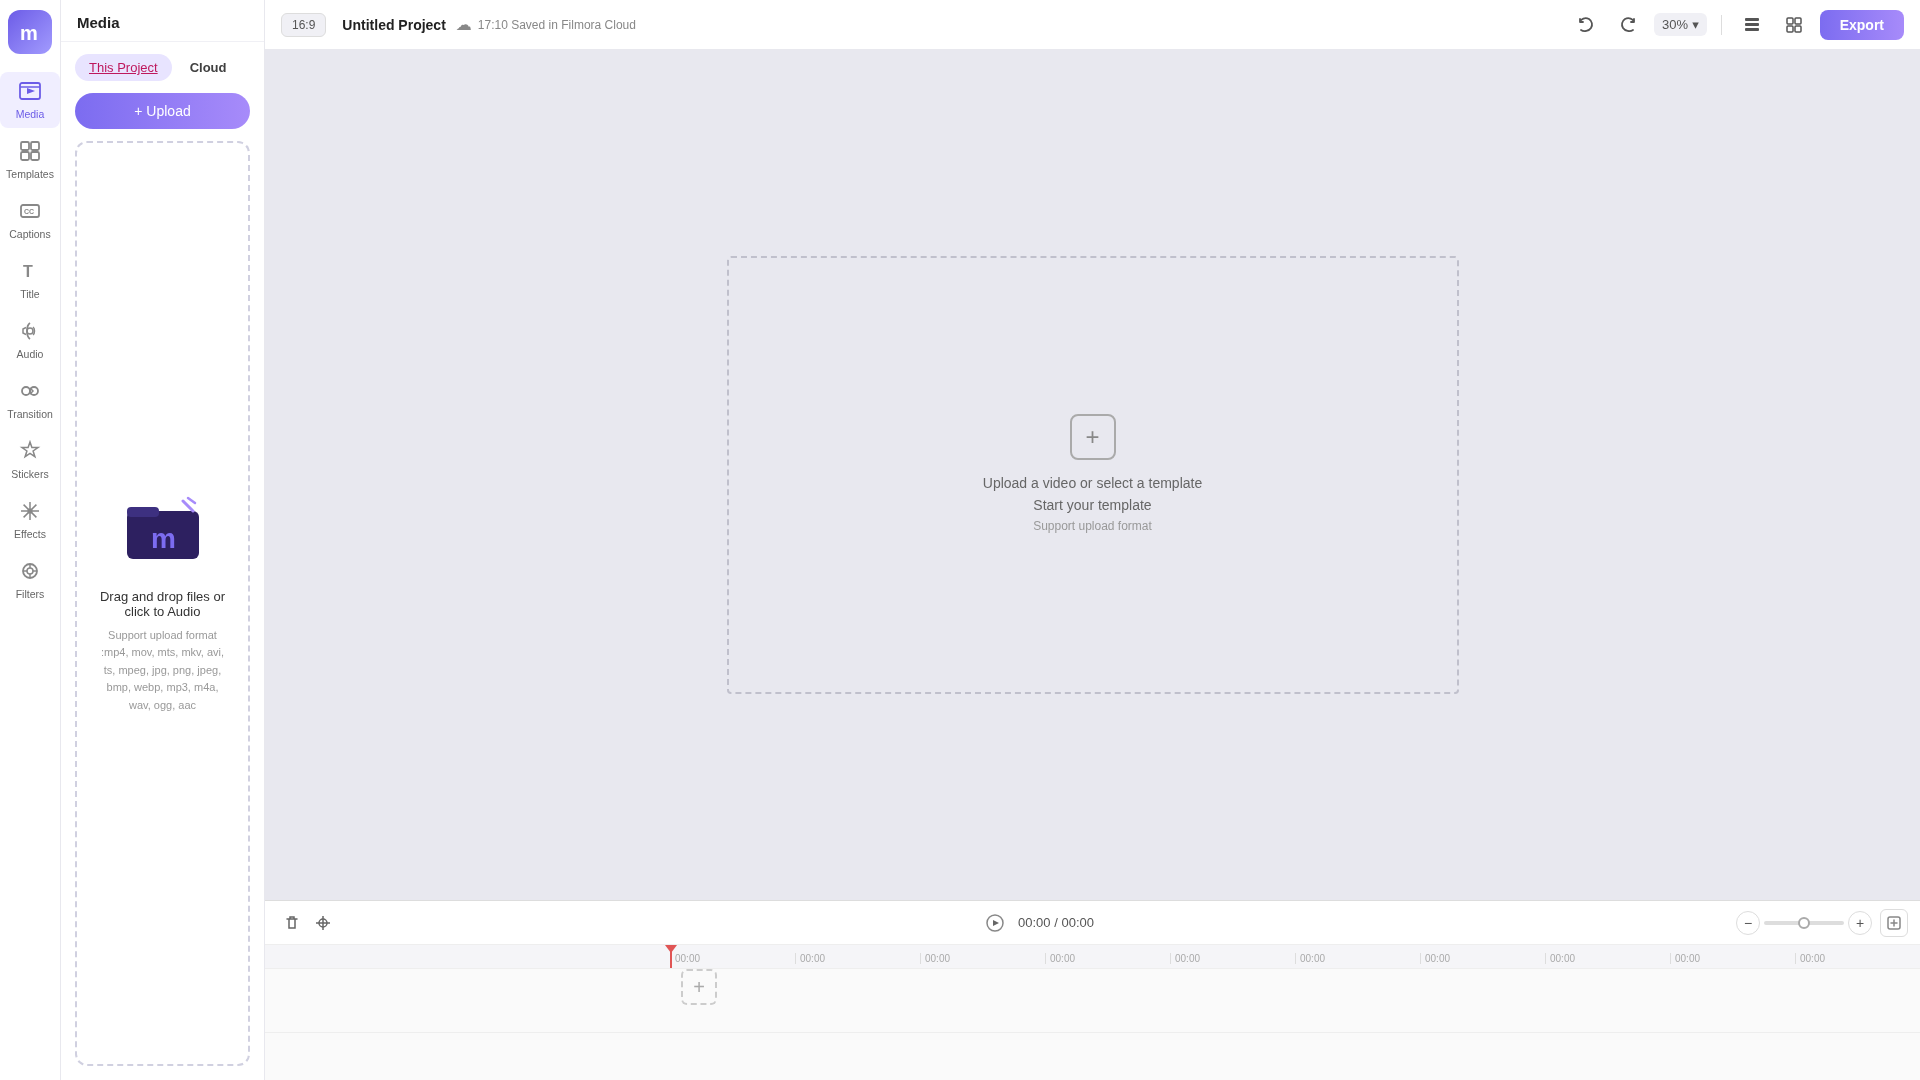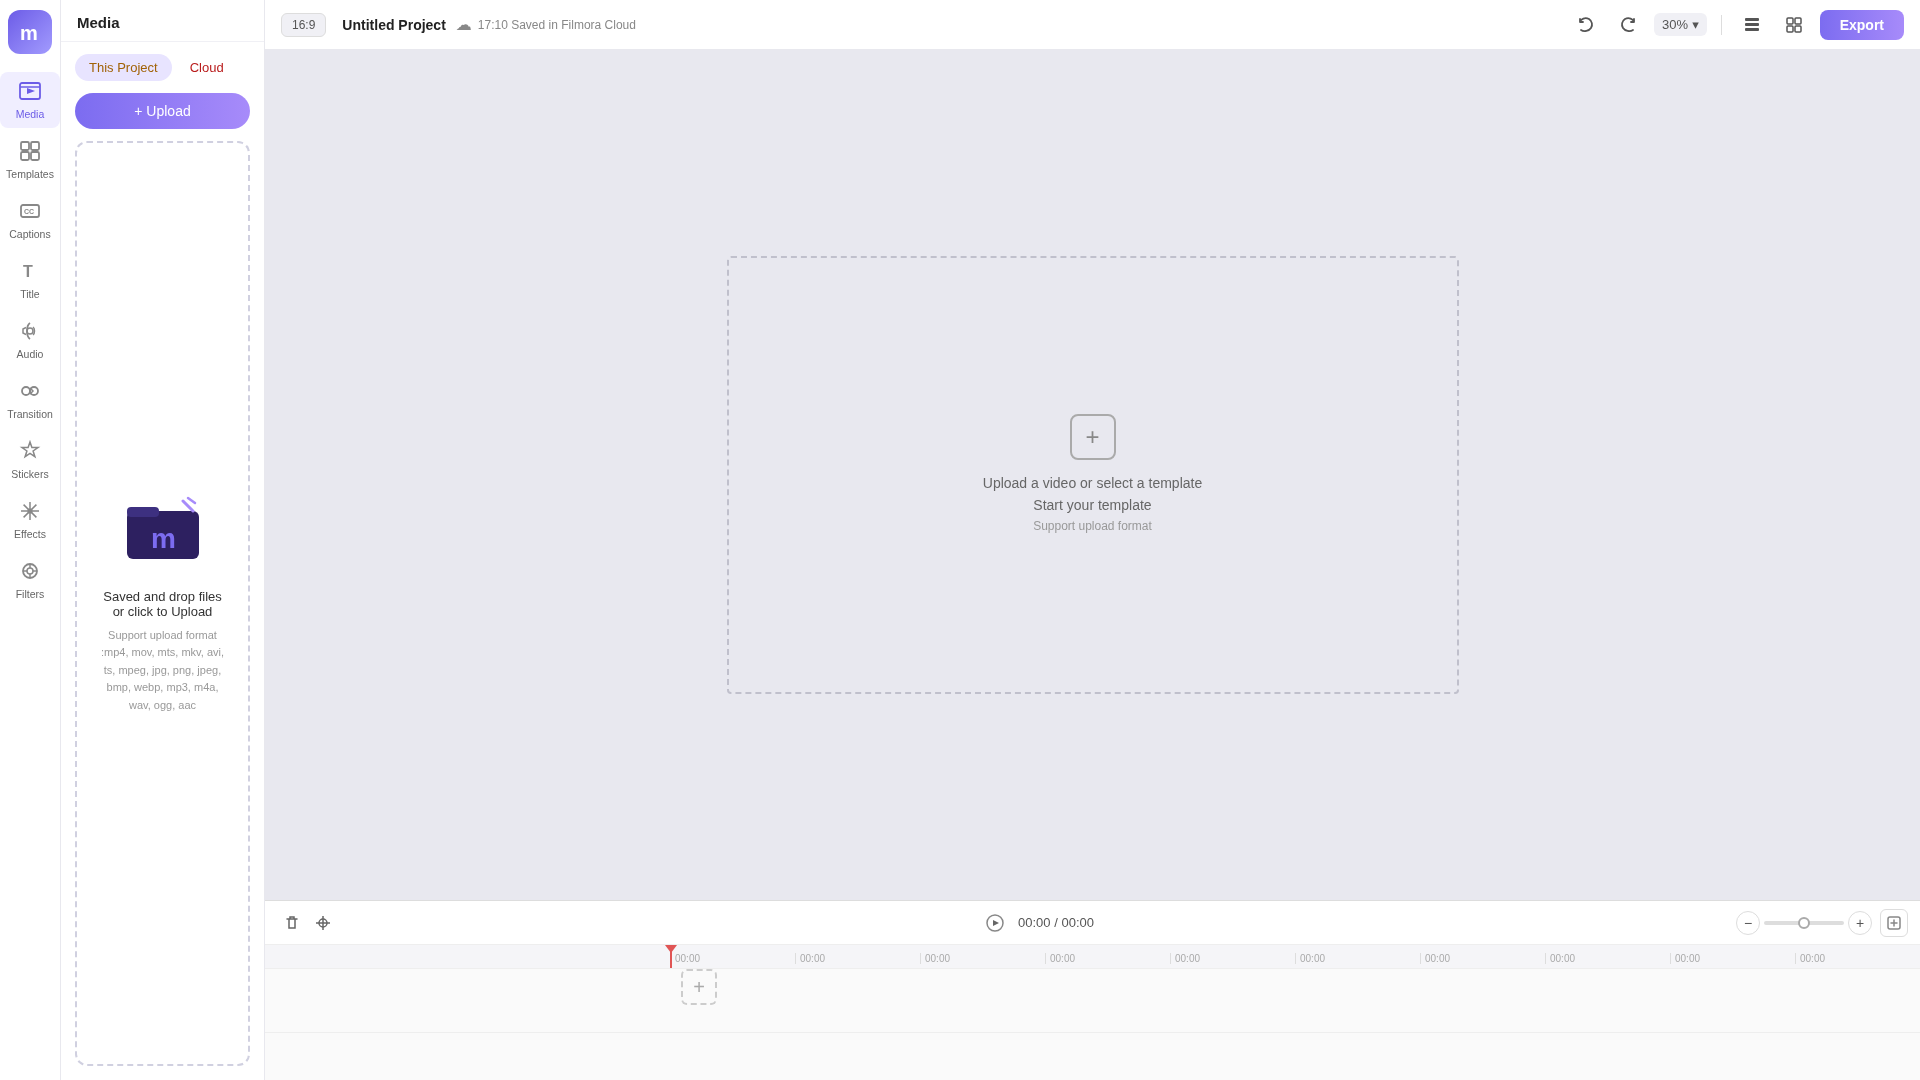--- a/index.html
+++ b/index.html
@@ -67,26 +67,28 @@
       padding: 12px 14px 0;
       gap: 4px;
     }
     .tab-btn {
       padding: 6px 14px;
       border-radius: 20px;
       border: none;
       font-size: 13px;
       cursor: pointer;
       background: transparent;
-      color: #b91c1c;
+      color: #404040;
+      font-weight: bold;
     }
     .tab-btn.active {
       background: #e8e4ff;
-      color: #a16207;
+      color: #be185d;
       font-weight: 500;
+      text-decoration: underline;
     }
     .upload-btn {
       margin: 12px 14px;
       padding: 10px;
       background: linear-gradient(90deg, #7c6cf0, #a78bfa);
       border: none;
       border-radius: 18px;
       color: #fff;
       font-size: 14px;
       font-weight: 500;
@@ -567,21 +569,21 @@
   <div class="upload-area">
     <div class="upload-folder-icon">
       <svg width="80" height="70" viewBox="0 0 80 70" fill="none">
         <rect x="4" y="18" width="72" height="48" rx="6" fill="#2d2060"></rect>
         <rect x="4" y="14" width="32" height="10" rx="4" fill="#3d3080"></rect>
         <text x="28" y="55" font-size="28" fill="#7c6cf0" font-weight="bold" font-family="Arial">m</text>
         <path d="M60 8 L70 18" stroke="#a78bfa" stroke-width="3" stroke-linecap="round"></path>
         <path d="M65 5 L72 10" stroke="#a78bfa" stroke-width="2.5" stroke-linecap="round"></path>
       </svg>
     </div>
-    <div class="upload-title">Saved and drop files or click to Upload</div>
+    <div class="upload-title">Drag and drop files or click to Audio</div>
     <div class="upload-formats">Support upload format :mp4, mov, mts, mkv, avi, ts, mpeg, jpg, png, jpeg, bmp, webp, mp3, m4a, wav, ogg, aac</div>
   </div>
 </div>
 
 <div class="main-content">
 
   <div class="top-bar">
     <div class="aspect-badge">16:9</div>
     <span class="project-title">Untitled Project</span>
     <div class="cloud-status">

